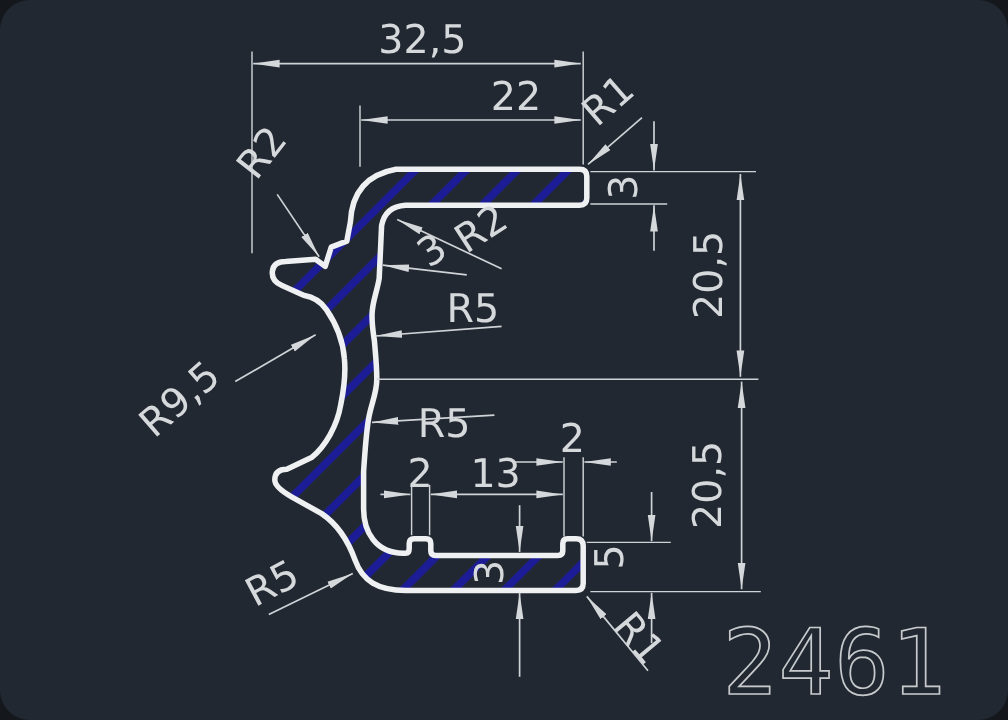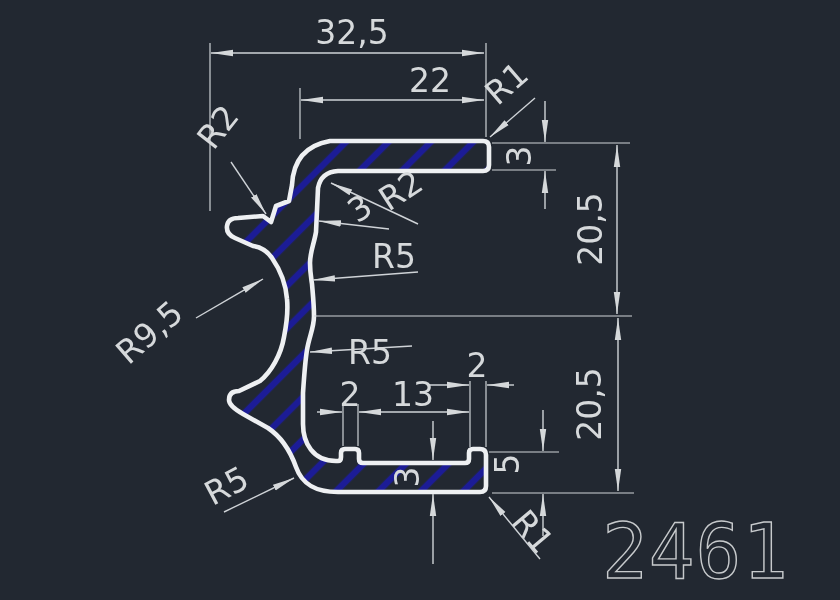--- a/index.html
+++ b/index.html
@@ -1,20 +1,21 @@
 <!DOCTYPE html>
 <html><head>
 <meta charset="utf-8">
 <style>
   html,body{margin:0;padding:0;background:#14181c;}
   #stage{
     width:840px;height:600px;
     background:#222831;
     position:relative;overflow:hidden;
     font-family:"DejaVu Sans",sans-serif;
+    border-radius:25px;
   }
   svg{display:block;}
   .dimline{stroke:#cfd3d7;stroke-width:1.4;fill:none;}
   .extline{stroke:#cfd3d7;stroke-width:1.2;fill:none;}
   .dimtxt{
     font-family:"DejaVu Sans",sans-serif;
     font-size:33px;fill:#d6d9db;
   }
   .bignum{
     font-family:"DejaVu Sans Mono",monospace;

